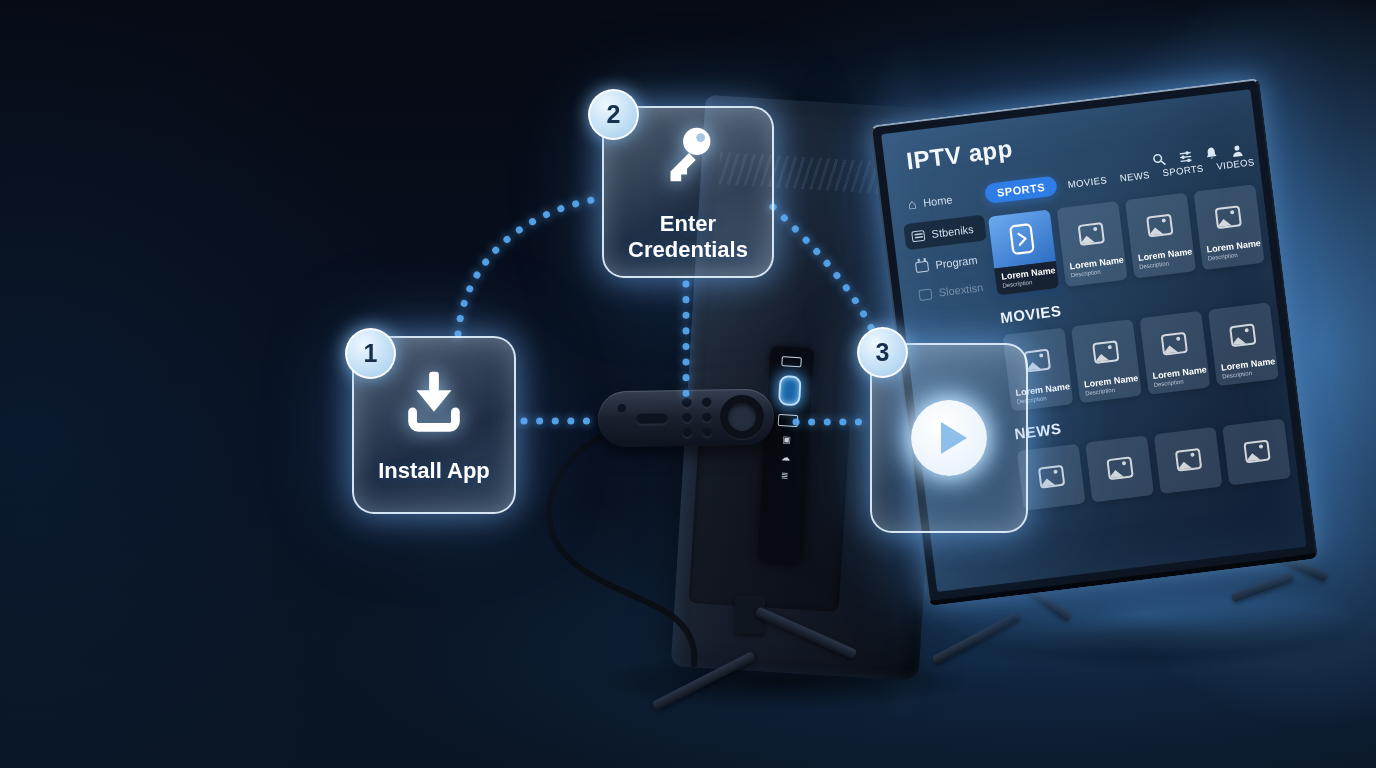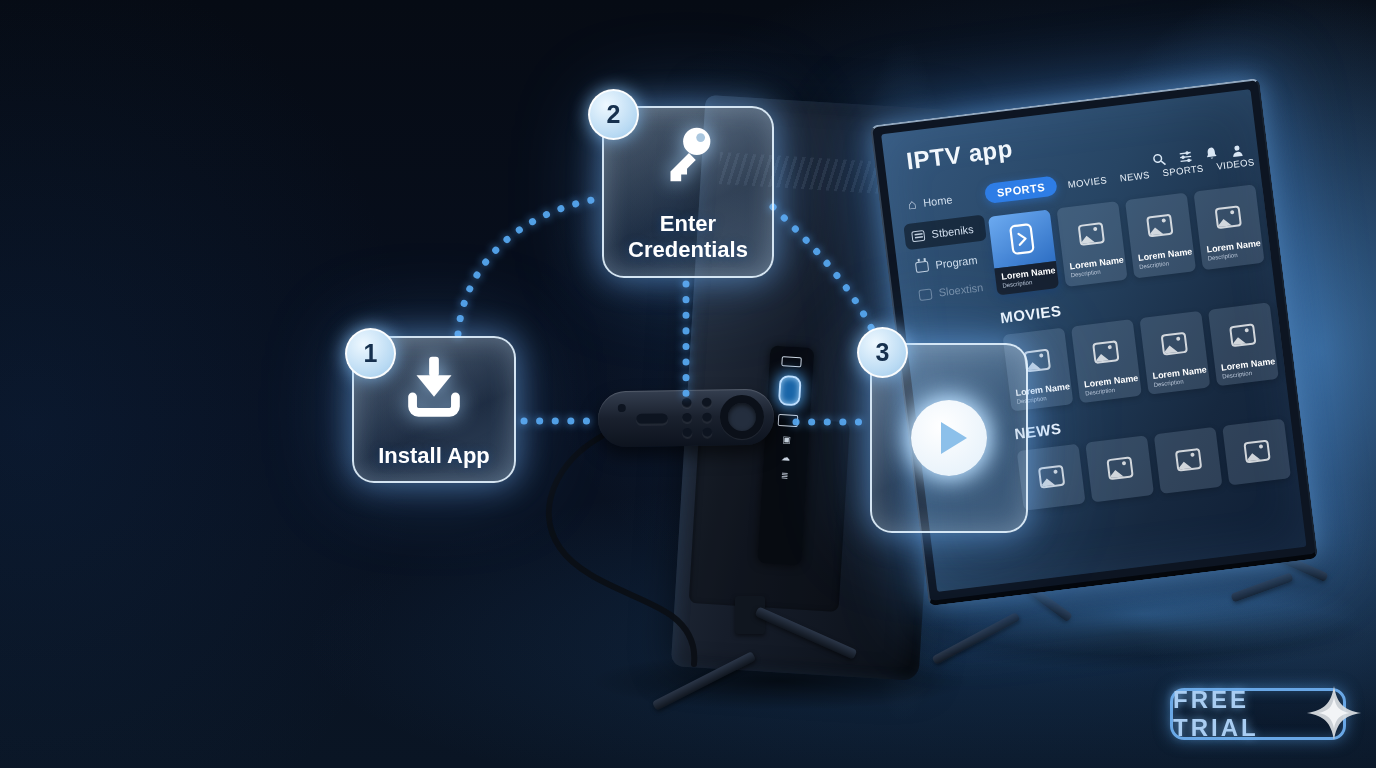--- a/index.html
+++ b/index.html
@@ -106,21 +106,21 @@
   .rmic{position:absolute;left:20px;top:13px;width:8px;height:8px;border-radius:50%;background:#0d1420;}
   
   .overlay{position:absolute;inset:0;z-index:6;pointer-events:none;}
   .cable-svg{z-index:3;}
   
   .step-card{position:absolute;z-index:7;border-radius:22px;display:flex;flex-direction:column;
     align-items:center;justify-content:center;gap:14px;padding:10px 8px;box-sizing:border-box;
     background:linear-gradient(155deg,rgba(176,205,234,.44),rgba(112,152,196,.22) 58%,rgba(142,182,222,.32));
     border:2px solid rgba(226,242,255,.92);
     box-shadow:0 0 30px 4px rgba(120,185,255,.45), 0 0 90px rgba(90,160,240,.28), inset 0 0 26px rgba(210,235,255,.28);}
-  .step1{left:352px;top:336px;width:164px;height:147px;}
+  .step1{left:352px;top:336px;width:164px;height:178px;}
   .step2{left:602px;top:106px;width:172px;height:172px;}
   .step3{left:870px;top:343px;width:158px;height:190px;gap:10px;}
   .step-icon{filter:drop-shadow(0 0 10px rgba(170,215,255,.85));}
   .step-label{color:#fff;font-size:22px;font-weight:700;text-align:center;line-height:1.18;
     white-space:pre-line;text-shadow:0 1px 8px rgba(25,70,130,.65);}
   .step-badge{position:absolute;z-index:8;width:47px;height:47px;border-radius:50%;
     display:flex;align-items:center;justify-content:center;font-size:25px;font-weight:700;color:#16304e;
     background:radial-gradient(circle at 35% 30%,#eef8ff,#b9daf3 68%,#9cc6e8);
     border:2.5px solid rgba(255,255,255,.92);box-shadow:0 0 18px rgba(140,200,255,.75);}
   .badge1{left:345px;top:328px;}
@@ -413,20 +413,13 @@
     <div class="step-label">Enter
 Credentials</div>
   </div>
   <div class="step-card step3">
     <div class="step-icon play-circle"></div>
   </div>
   <div class="step-badge badge1">1</div>
   <div class="step-badge badge2">2</div>
   <div class="step-badge badge3">3</div>
 
-  <div class="cta">
-    <span class="cta-text">FREE TRIAL</span>
-    <svg class="cta-star" width="58" height="58" viewBox="0 0 60 60">
-      <path d="M30 2 C33 20 40 27 58 30 C40 33 33 40 30 58 C27 40 20 33 2 30 C20 27 27 20 30 2 Z" fill="#d6dade" opacity="0.95"></path>
-      <path d="M30 14 C32 24 36 28 46 30 C36 32 32 36 30 46 C28 36 24 32 14 30 C24 28 28 24 30 14 Z" fill="#f2f4f6"></path>
-    </svg>
-  </div>
 </div>
 
 </body></html>

